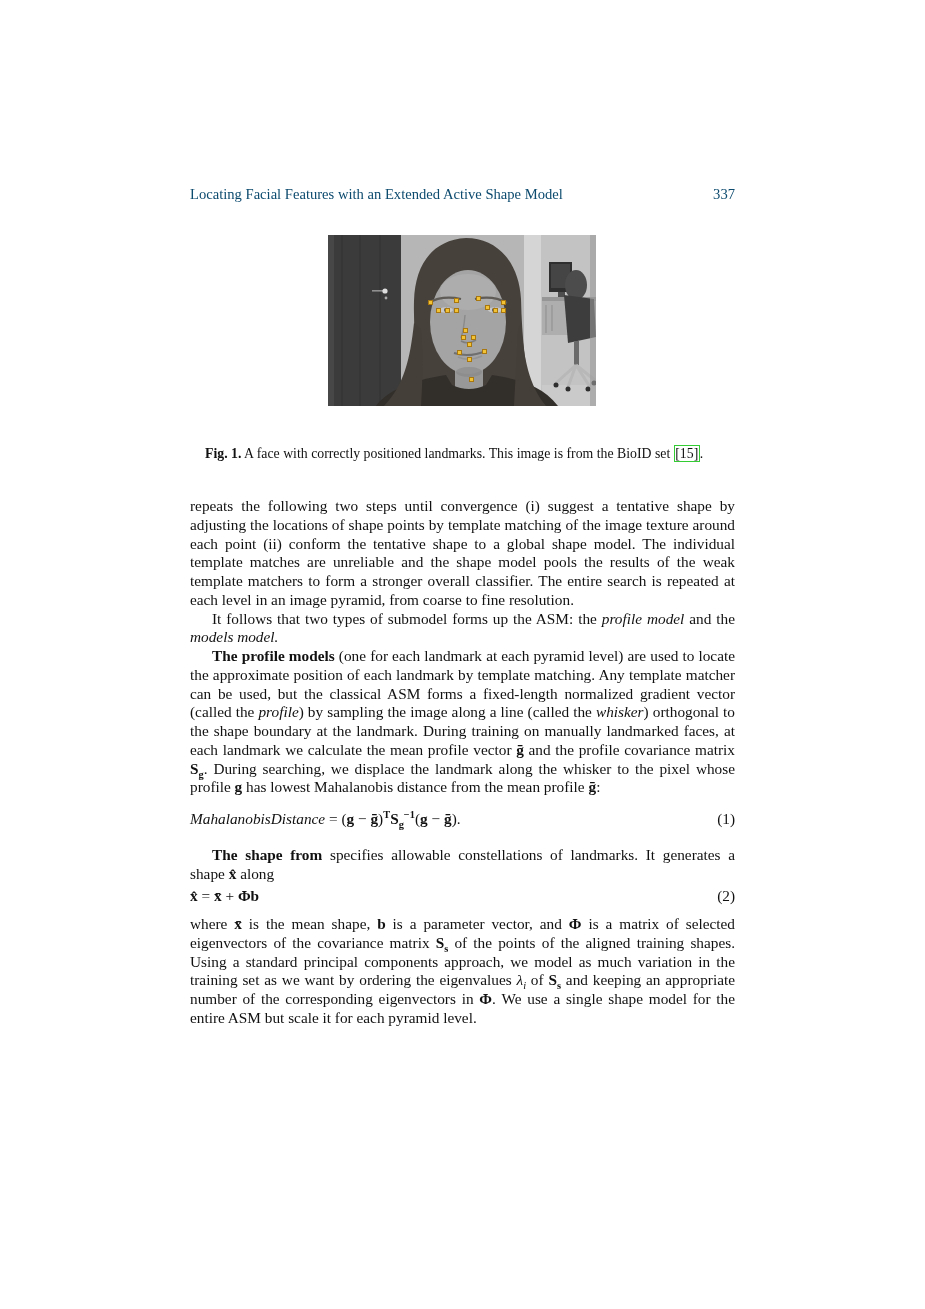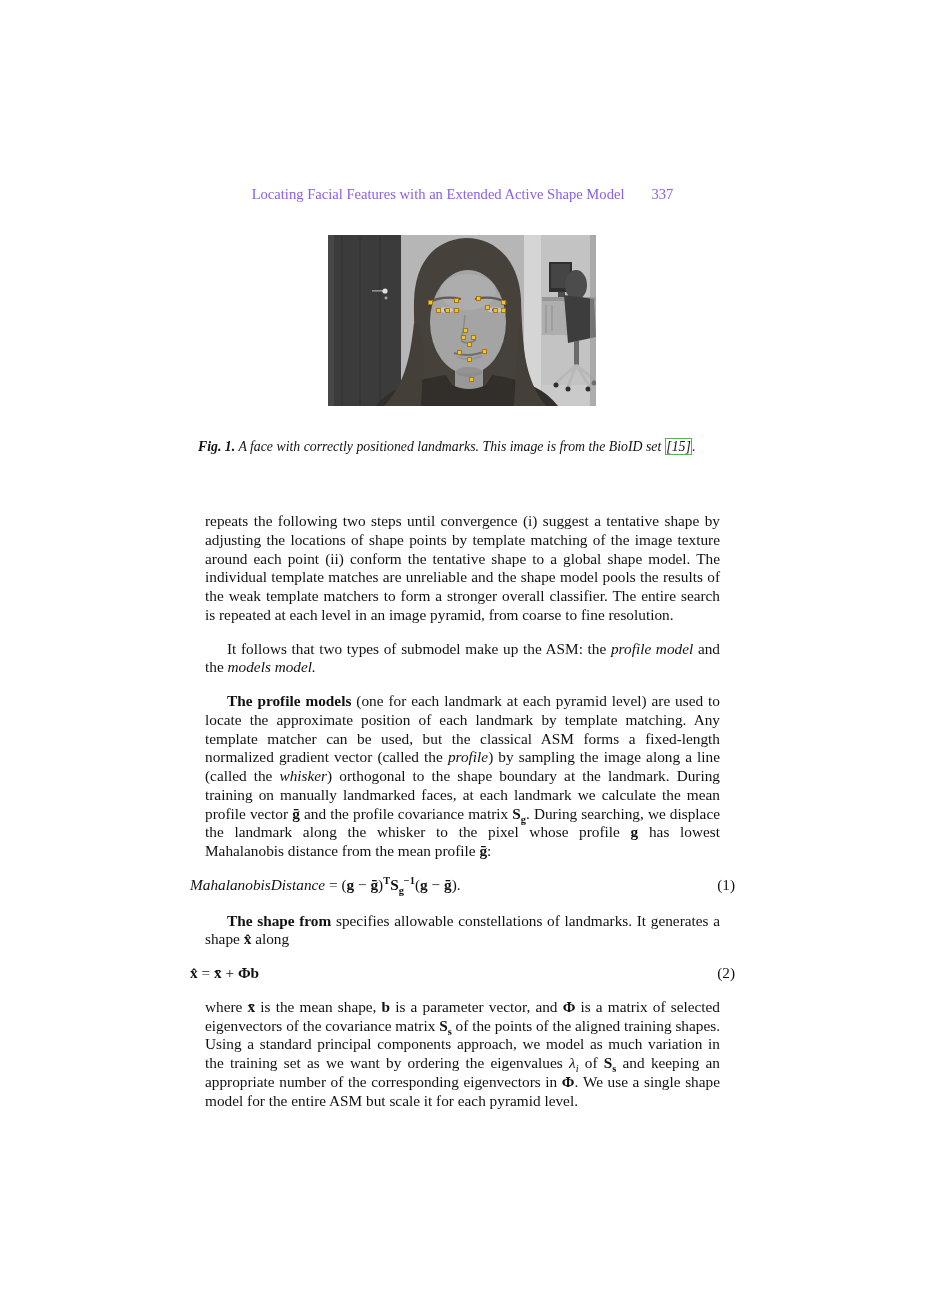--- a/index.html
+++ b/index.html
@@ -3,42 +3,42 @@
 <meta charset="utf-8">
 <style>
   html,body { margin:0; padding:0; background:#ffffff; }
   .page {
     position:relative; width:925px; height:1309px; background:#ffffff;
     font-family:"Liberation Serif","DejaVu Serif",serif; color:#111;
     overflow:hidden;
   }
   .running-header {
     position:absolute; top:186px; left:190px; width:545px;
-    display:flex; justify-content:center; align-items:baseline; gap:27px;
-    font-size:14.6px; color:#8b5cf6;
+    display:flex; justify-content:space-between; align-items:baseline; gap:27px;
+    font-size:14.6px; color:#0c4a6e;
   }
   .figure-photo {
     position:absolute; top:235px; left:328px; width:268px; height:171px;
   }
   .figure-photo svg { display:block; }
   .landmarks-layer { position:absolute; inset:0; }
   .landmark-dot {
     position:absolute; width:3px; height:3px;
     transform:translate(-2px,-2px);
     border:1px solid #a8770f;
   }
   .figure-caption {
     position:absolute; top:431px; left:190px; width:545px;
-    font-size:13.8px; line-height:16.9px; text-align:justify; margin:8px;font-style:italic;
+    font-size:13.8px; line-height:16.9px; text-align:justify; margin:15px;
   }
   .page-body {
     position:absolute; top:497px; left:190px; width:545px;
     font-size:15.3px; line-height:18.75px; text-align:justify;
   }
-  .page-body p { margin:15px; }
+  .page-body p { margin:0; }
   .page-body p.indent { text-indent:22px; }
   .equation { display:flex; align-items:baseline; }
   .equation .eq-formula { flex:1; }
   .equation.eq-1 { margin:13px 0 17px 0; }
   .equation.eq-2 { margin:4px 0 9px 0;gap:31px; }
   .seg-i { font-style:italic; }
   .seg-b { font-weight:bold; }
   .seg-sup { font-size:68%; vertical-align:super; line-height:0; }
   .seg-sub { font-size:68%; vertical-align:sub; line-height:0; }
   .seg-cite {
@@ -135,21 +135,21 @@
         <div class="landmark-dot" style="left: 141px; top: 124px; background: rgb(242, 195, 53); border-color: rgb(168, 119, 15);"></div>
         <div class="landmark-dot" style="left: 156px; top: 116px; background: rgb(242, 195, 53); border-color: rgb(168, 119, 15);"></div>
         <div class="landmark-dot" style="left: 143px; top: 144px; background: rgb(242, 195, 53); border-color: rgb(168, 119, 15);"></div>
       </div>
   </div>
 
   <p class="figure-caption"><span class="seg-b">Fig. 1.</span><span> A face with correctly positioned landmarks. This image is from the BioID set </span><span class="seg-cite">[15]</span><span>.</span></p>
 
   <main class="page-body">
     <p><span>repeats the following two steps until convergence (i) suggest a tentative shape by adjusting the locations of shape points by template matching of the image texture around each point (ii) conform the tentative shape to a global shape model. The individual template matches are unreliable and the shape model pools the results of the weak template matchers to form a stronger overall classifier. The entire search is repeated at each level in an image pyramid, from coarse to fine resolution.</span></p>
-    <p class="indent"><span>It follows that two types of submodel make up the ASM: the </span><span class="seg-i">profile model</span><span> and the </span><span class="seg-i">models model.</span></p>
+    <p class="indent"><span>It follows that two types of submodel forms up the ASM: the </span><span class="seg-i">profile model</span><span> and the </span><span class="seg-i">models model.</span></p>
     <p class="indent"><span class="seg-b">The profile models</span><span> (one for each landmark at each pyramid level) are used to locate the approximate position of each landmark by template matching. Any template matcher can be used, but the classical ASM forms a fixed-length normalized gradient vector (called the </span><span class="seg-i">profile</span><span>) by sampling the image along a line (called the </span><span class="seg-i">whisker</span><span>) orthogonal to the shape boundary at the landmark. During training on manually landmarked faces, at each landmark we calculate the mean profile vector </span><span class="seg-b">ḡ</span><span> and the profile covariance matrix </span><span class="seg-b">S</span><span class="seg-b seg-sub">g</span><span>. During searching, we displace the landmark along the whisker to the pixel whose profile </span><span class="seg-b">g</span><span> has lowest Mahalanobis distance from the mean profile </span><span class="seg-b">ḡ</span><span>:</span></p>
     <div class="equation eq-1">
       <span class="eq-formula"><span class="seg-i">MahalanobisDistance</span><span> = (</span><span class="seg-b">g</span><span> − </span><span class="seg-b">ḡ</span><span>)</span><span class="seg-b seg-sup">T</span><span class="seg-b">S</span><span class="seg-b seg-sub">g</span><span class="seg-b seg-sup">−1</span><span>(</span><span class="seg-b">g</span><span> − </span><span class="seg-b">ḡ</span><span>).</span></span>
       <span class="eq-number">(1)</span>
     </div>
     <p class="indent"><span class="seg-b">The shape from</span><span> specifies allowable constellations of landmarks. It generates a shape </span><span class="seg-b">x̂</span><span> along</span></p>
     <div class="equation eq-2">
       <span class="eq-formula"><span class="seg-b">x̂</span><span> = </span><span class="seg-b">x̄</span><span> + </span><span class="seg-b">Φb</span></span>
       <span class="eq-number">(2)</span>
     </div>

